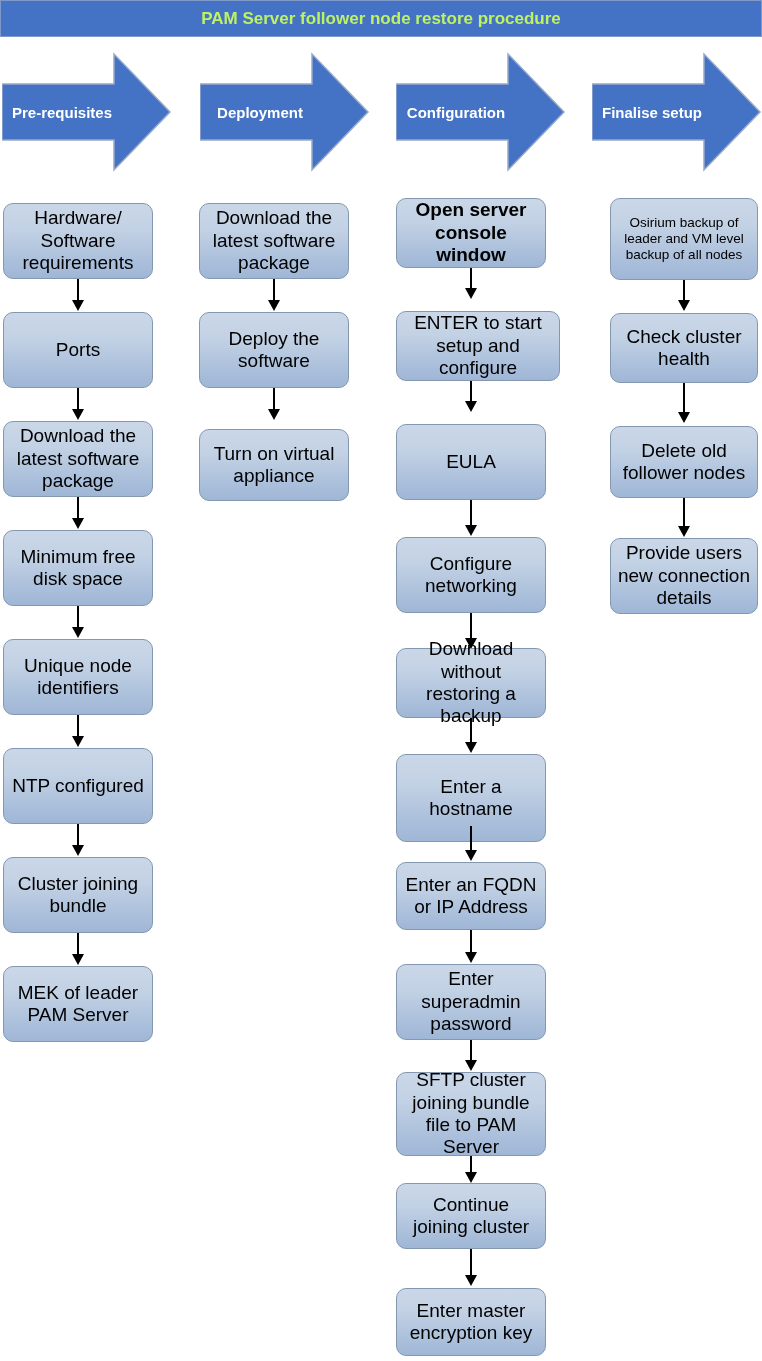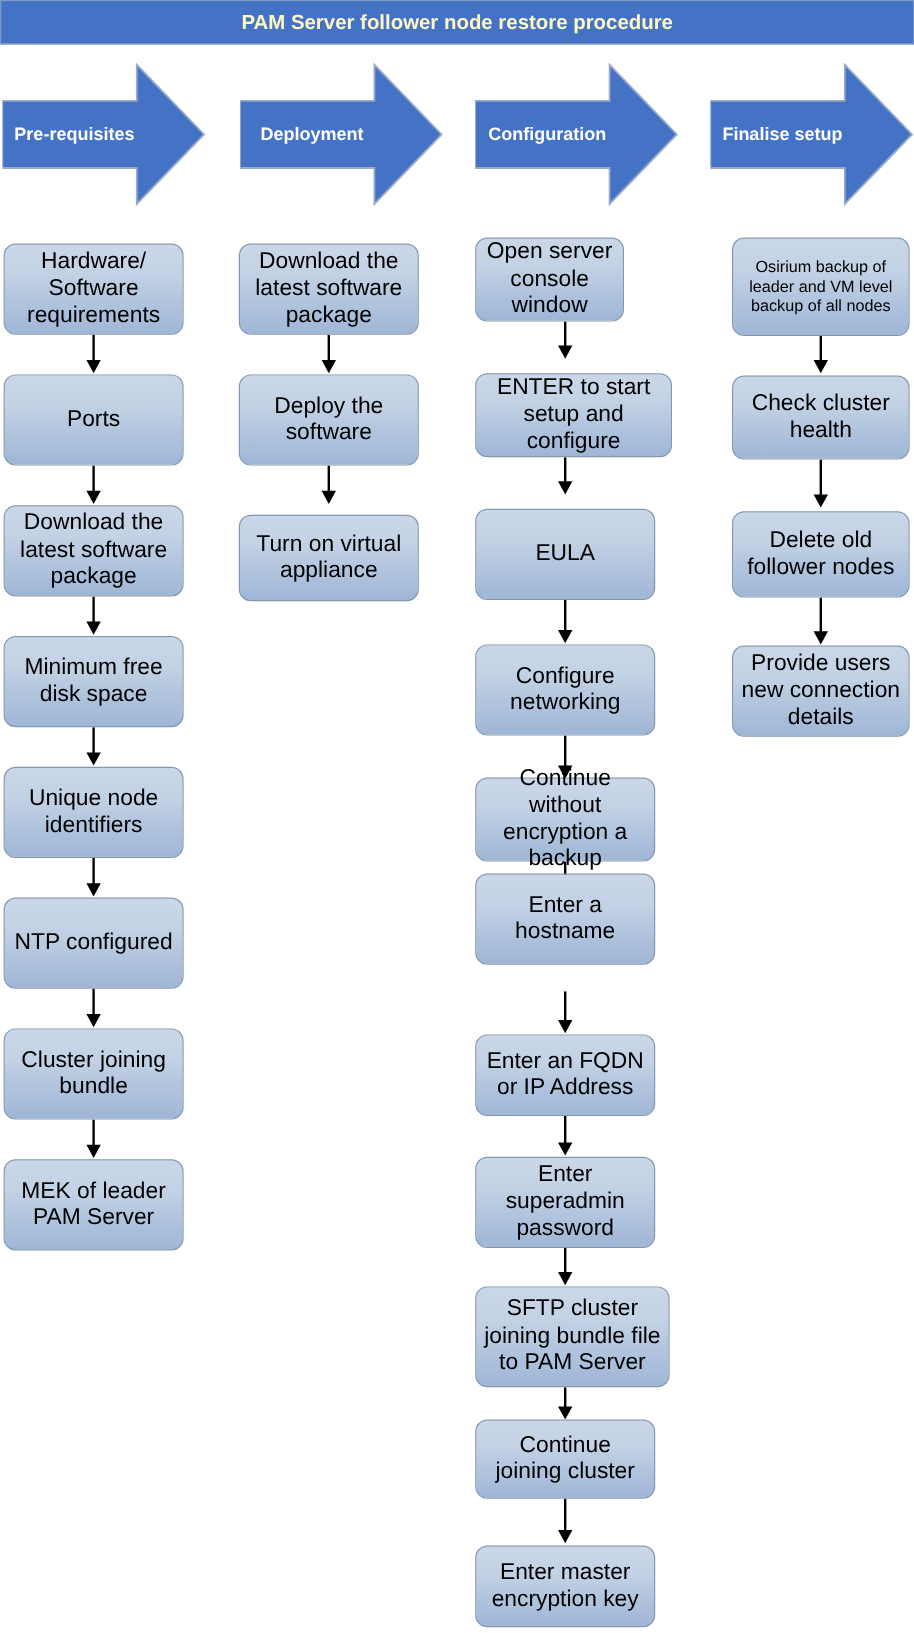--- a/index.html
+++ b/index.html
@@ -23,21 +23,21 @@
     width: 762px;
     height: 37px;
     background: #4472c4;
     border: 1px solid #7f99c9;
     box-sizing: border-box;
     display: flex;
     align-items: center;
     justify-content: center;
   }
   #title-bar .title-text {
-    color: #fef9c3;
+    color: #bef264;
     font-size: 17px;
     font-weight: bold;
     letter-spacing: 0px;
     white-space: nowrap;
   }
 
   
   .phase-arrow {
     position: absolute;
     top: 52px;
@@ -216,21 +216,21 @@
   <svg width="28" height="33">
       <line x1="14" y1="0" x2="14" y2="22" stroke="#000" stroke-width="2"></line>
       <polygon points="8,21 20,21 14,32" fill="#000"></polygon>
     </svg>
 </div>
 
 <div class="flow-box" style="left:199px; top:429px; width:150px; height:72px;">
   <span class="box-text">Turn on virtual appliance</span>
 </div>
 
-<div class="flow-box" style="left:396px; top:198px; width:124px; height:70px;">
+<div class="flow-box" style="left:396px; top:198px; width:150px; height:70px;font-weight:bold;">
   <span class="box-text">Open server console window</span>
 </div>
 <div class="connector" style="left:457px; top:268px;">
   <svg width="28" height="32">
       <line x1="14" y1="0" x2="14" y2="21" stroke="#000" stroke-width="2"></line>
       <polygon points="8,20 20,20 14,31" fill="#000"></polygon>
     </svg>
 </div>
 
 <div class="flow-box" style="left:396px; top:311px; width:164px; height:70px;">
@@ -257,30 +257,30 @@
   <span class="box-text">Configure networking</span>
 </div>
 <div class="connector" style="left:457px; top:613px;">
   <svg width="28" height="37">
       <line x1="14" y1="0" x2="14" y2="26" stroke="#000" stroke-width="2"></line>
       <polygon points="8,25 20,25 14,36" fill="#000"></polygon>
     </svg>
 </div>
 
 <div class="flow-box" style="left:396px; top:648px; width:150px; height:70px;">
-  <span class="box-text">Continue without encryption a backup</span>
+  <span class="box-text">Download without restoring a backup</span>
 </div>
 <div class="connector" style="left:457px; top:718px;">
   <svg width="28" height="36">
       <line x1="14" y1="0" x2="14" y2="25" stroke="#000" stroke-width="2"></line>
       <polygon points="8,24 20,24 14,35" fill="#000"></polygon>
     </svg>
 </div>
 
-<div class="flow-box" style="left:396px; top:728px; width:150px; height:76px;">
+<div class="flow-box" style="left:396px; top:754px; width:150px; height:88px;">
   <span class="box-text">Enter a hostname</span>
 </div>
 <div class="connector" style="left:457px; top:826px;">
   <svg width="28" height="36">
       <line x1="14" y1="0" x2="14" y2="25" stroke="#000" stroke-width="2"></line>
       <polygon points="8,24 20,24 14,35" fill="#000"></polygon>
     </svg>
 </div>
 
 <div class="flow-box" style="left:396px; top:862px; width:150px; height:68px;">
@@ -296,21 +296,21 @@
 <div class="flow-box" style="left:396px; top:964px; width:150px; height:76px;text-align:center;">
   <span class="box-text">Enter superadmin password</span>
 </div>
 <div class="connector" style="left:457px; top:1040px;">
   <svg width="28" height="32">
       <line x1="14" y1="0" x2="14" y2="21" stroke="#000" stroke-width="2"></line>
       <polygon points="8,20 20,20 14,31" fill="#000"></polygon>
     </svg>
 </div>
 
-<div class="flow-box" style="left:396px; top:1072px; width:162px; height:84px;">
+<div class="flow-box" style="left:396px; top:1072px; width:150px; height:84px;">
   <span class="box-text">SFTP cluster joining bundle file to PAM Server</span>
 </div>
 <div class="connector" style="left:457px; top:1156px;">
   <svg width="28" height="28">
       <line x1="14" y1="0" x2="14" y2="17" stroke="#000" stroke-width="2"></line>
       <polygon points="8,16 20,16 14,27" fill="#000"></polygon>
     </svg>
 </div>
 
 <div class="flow-box" style="left:396px; top:1183px; width:150px; height:66px;">

